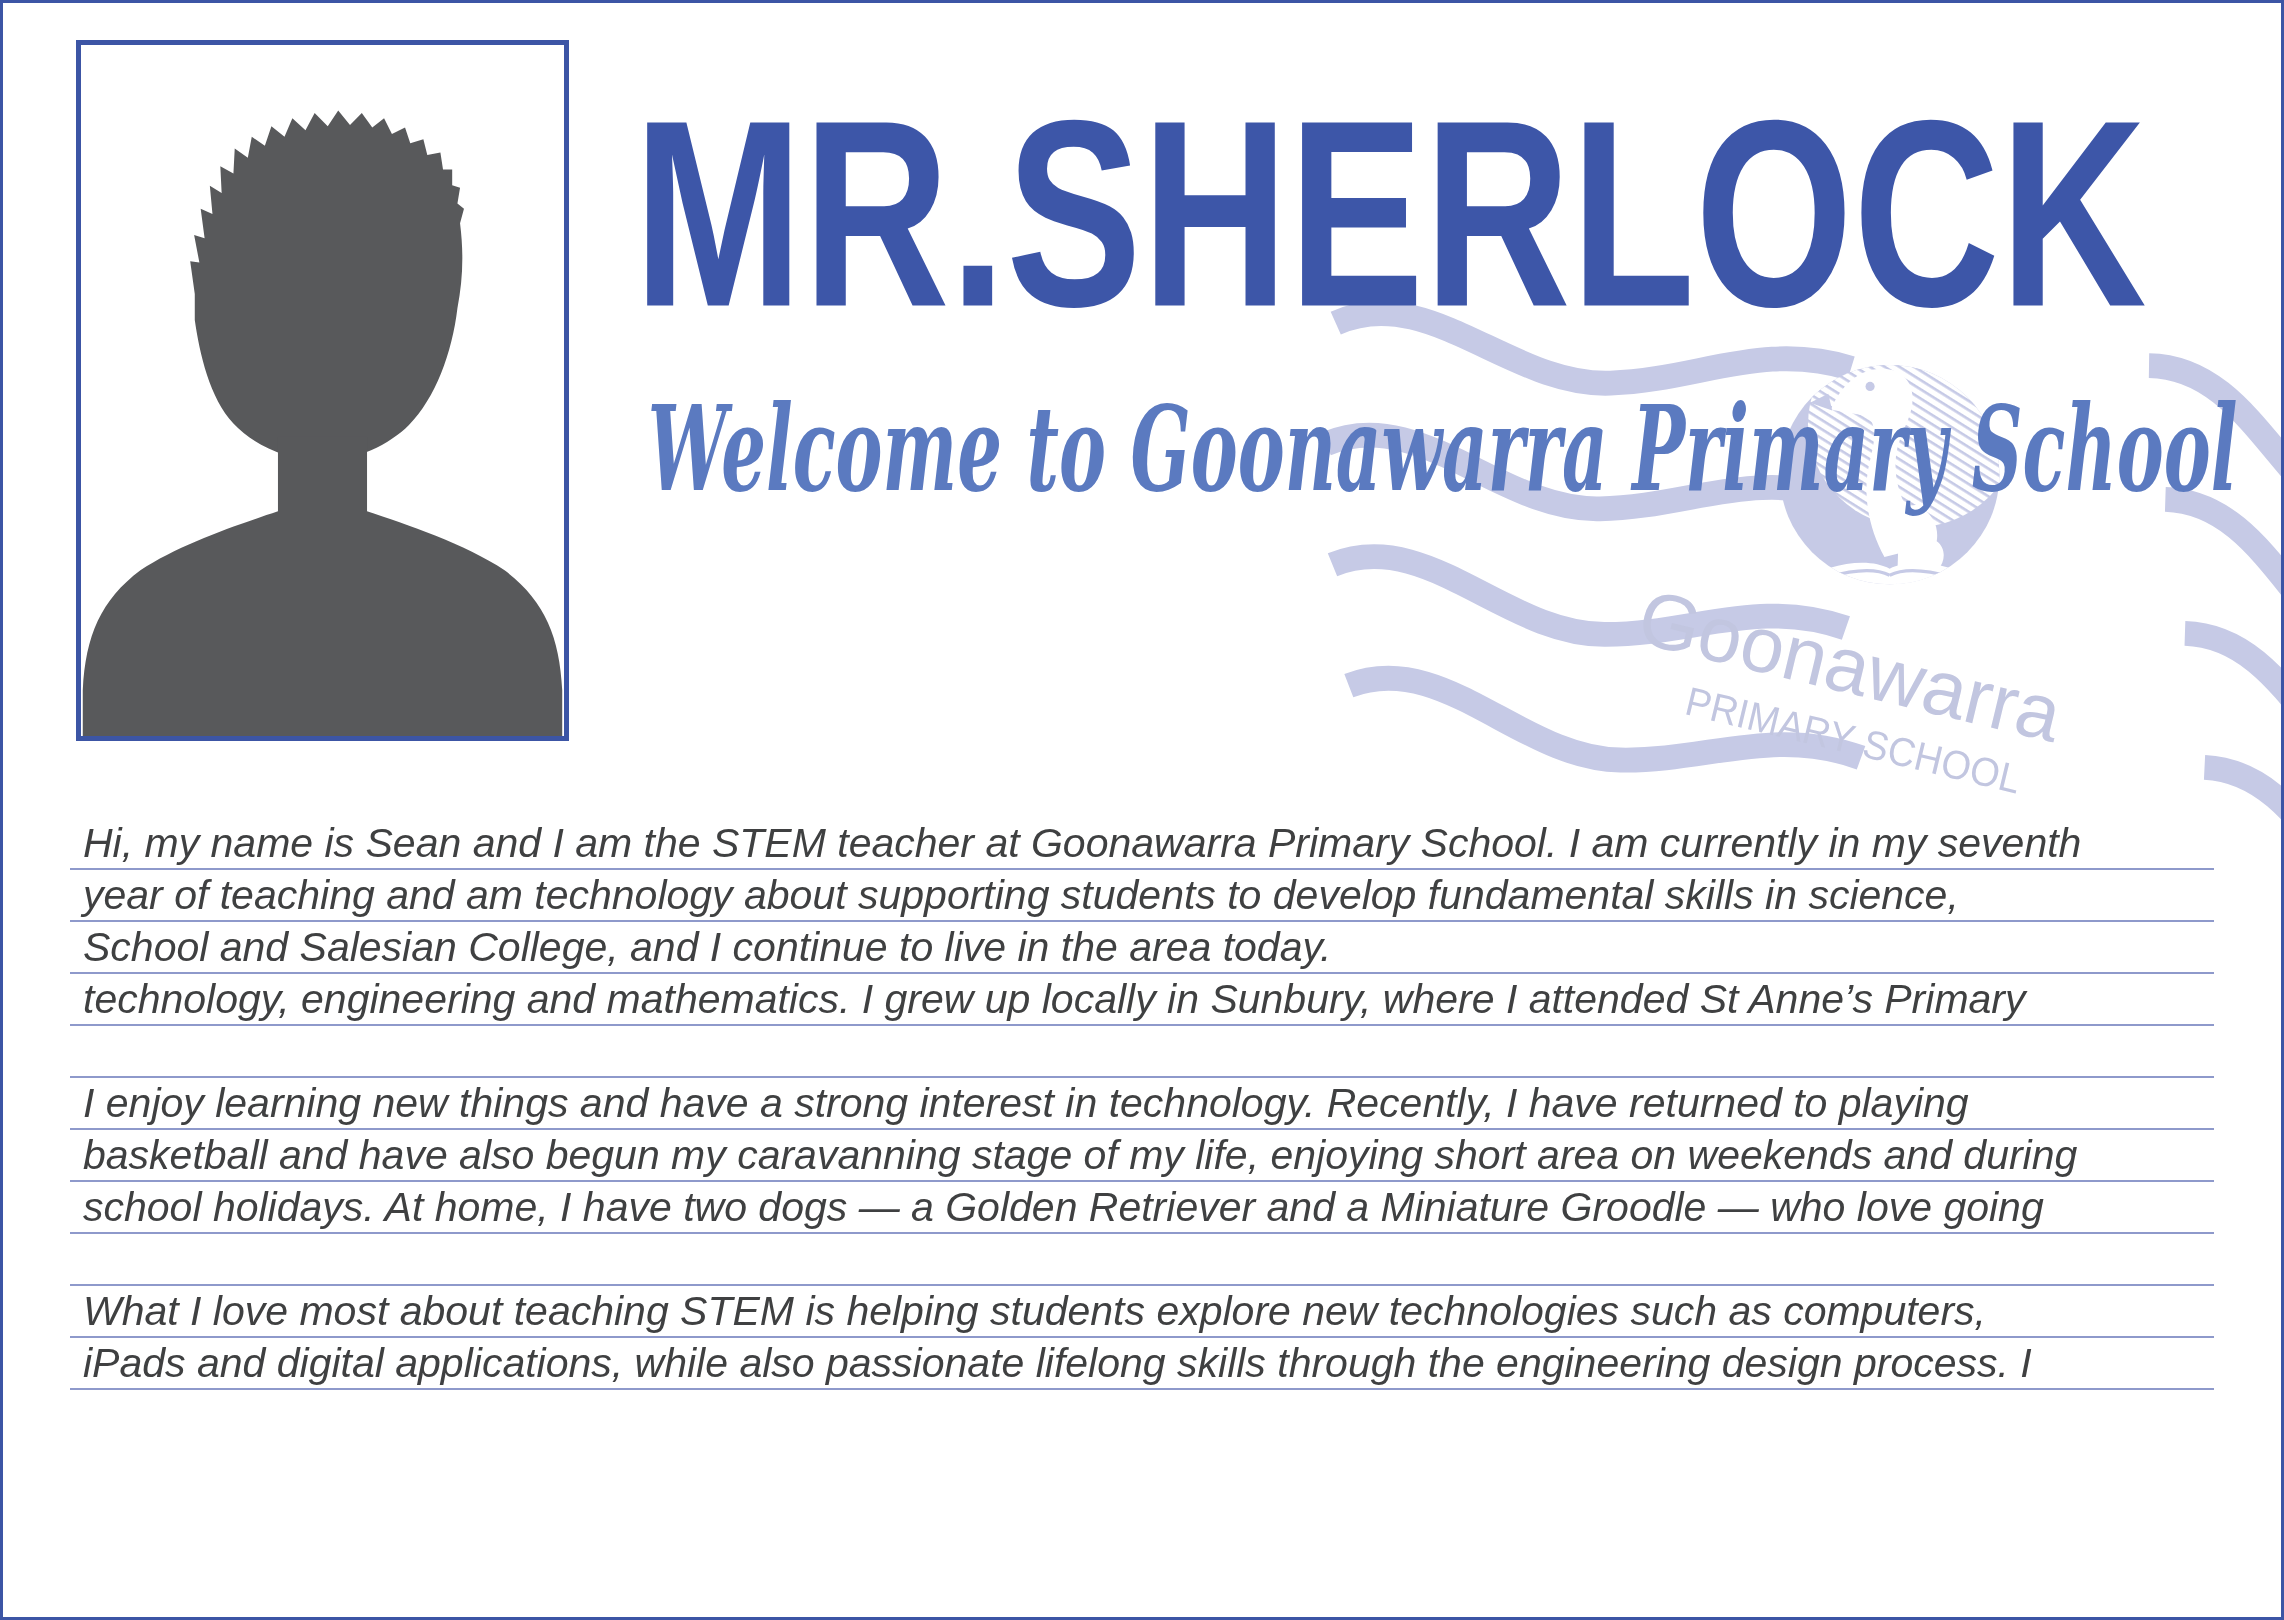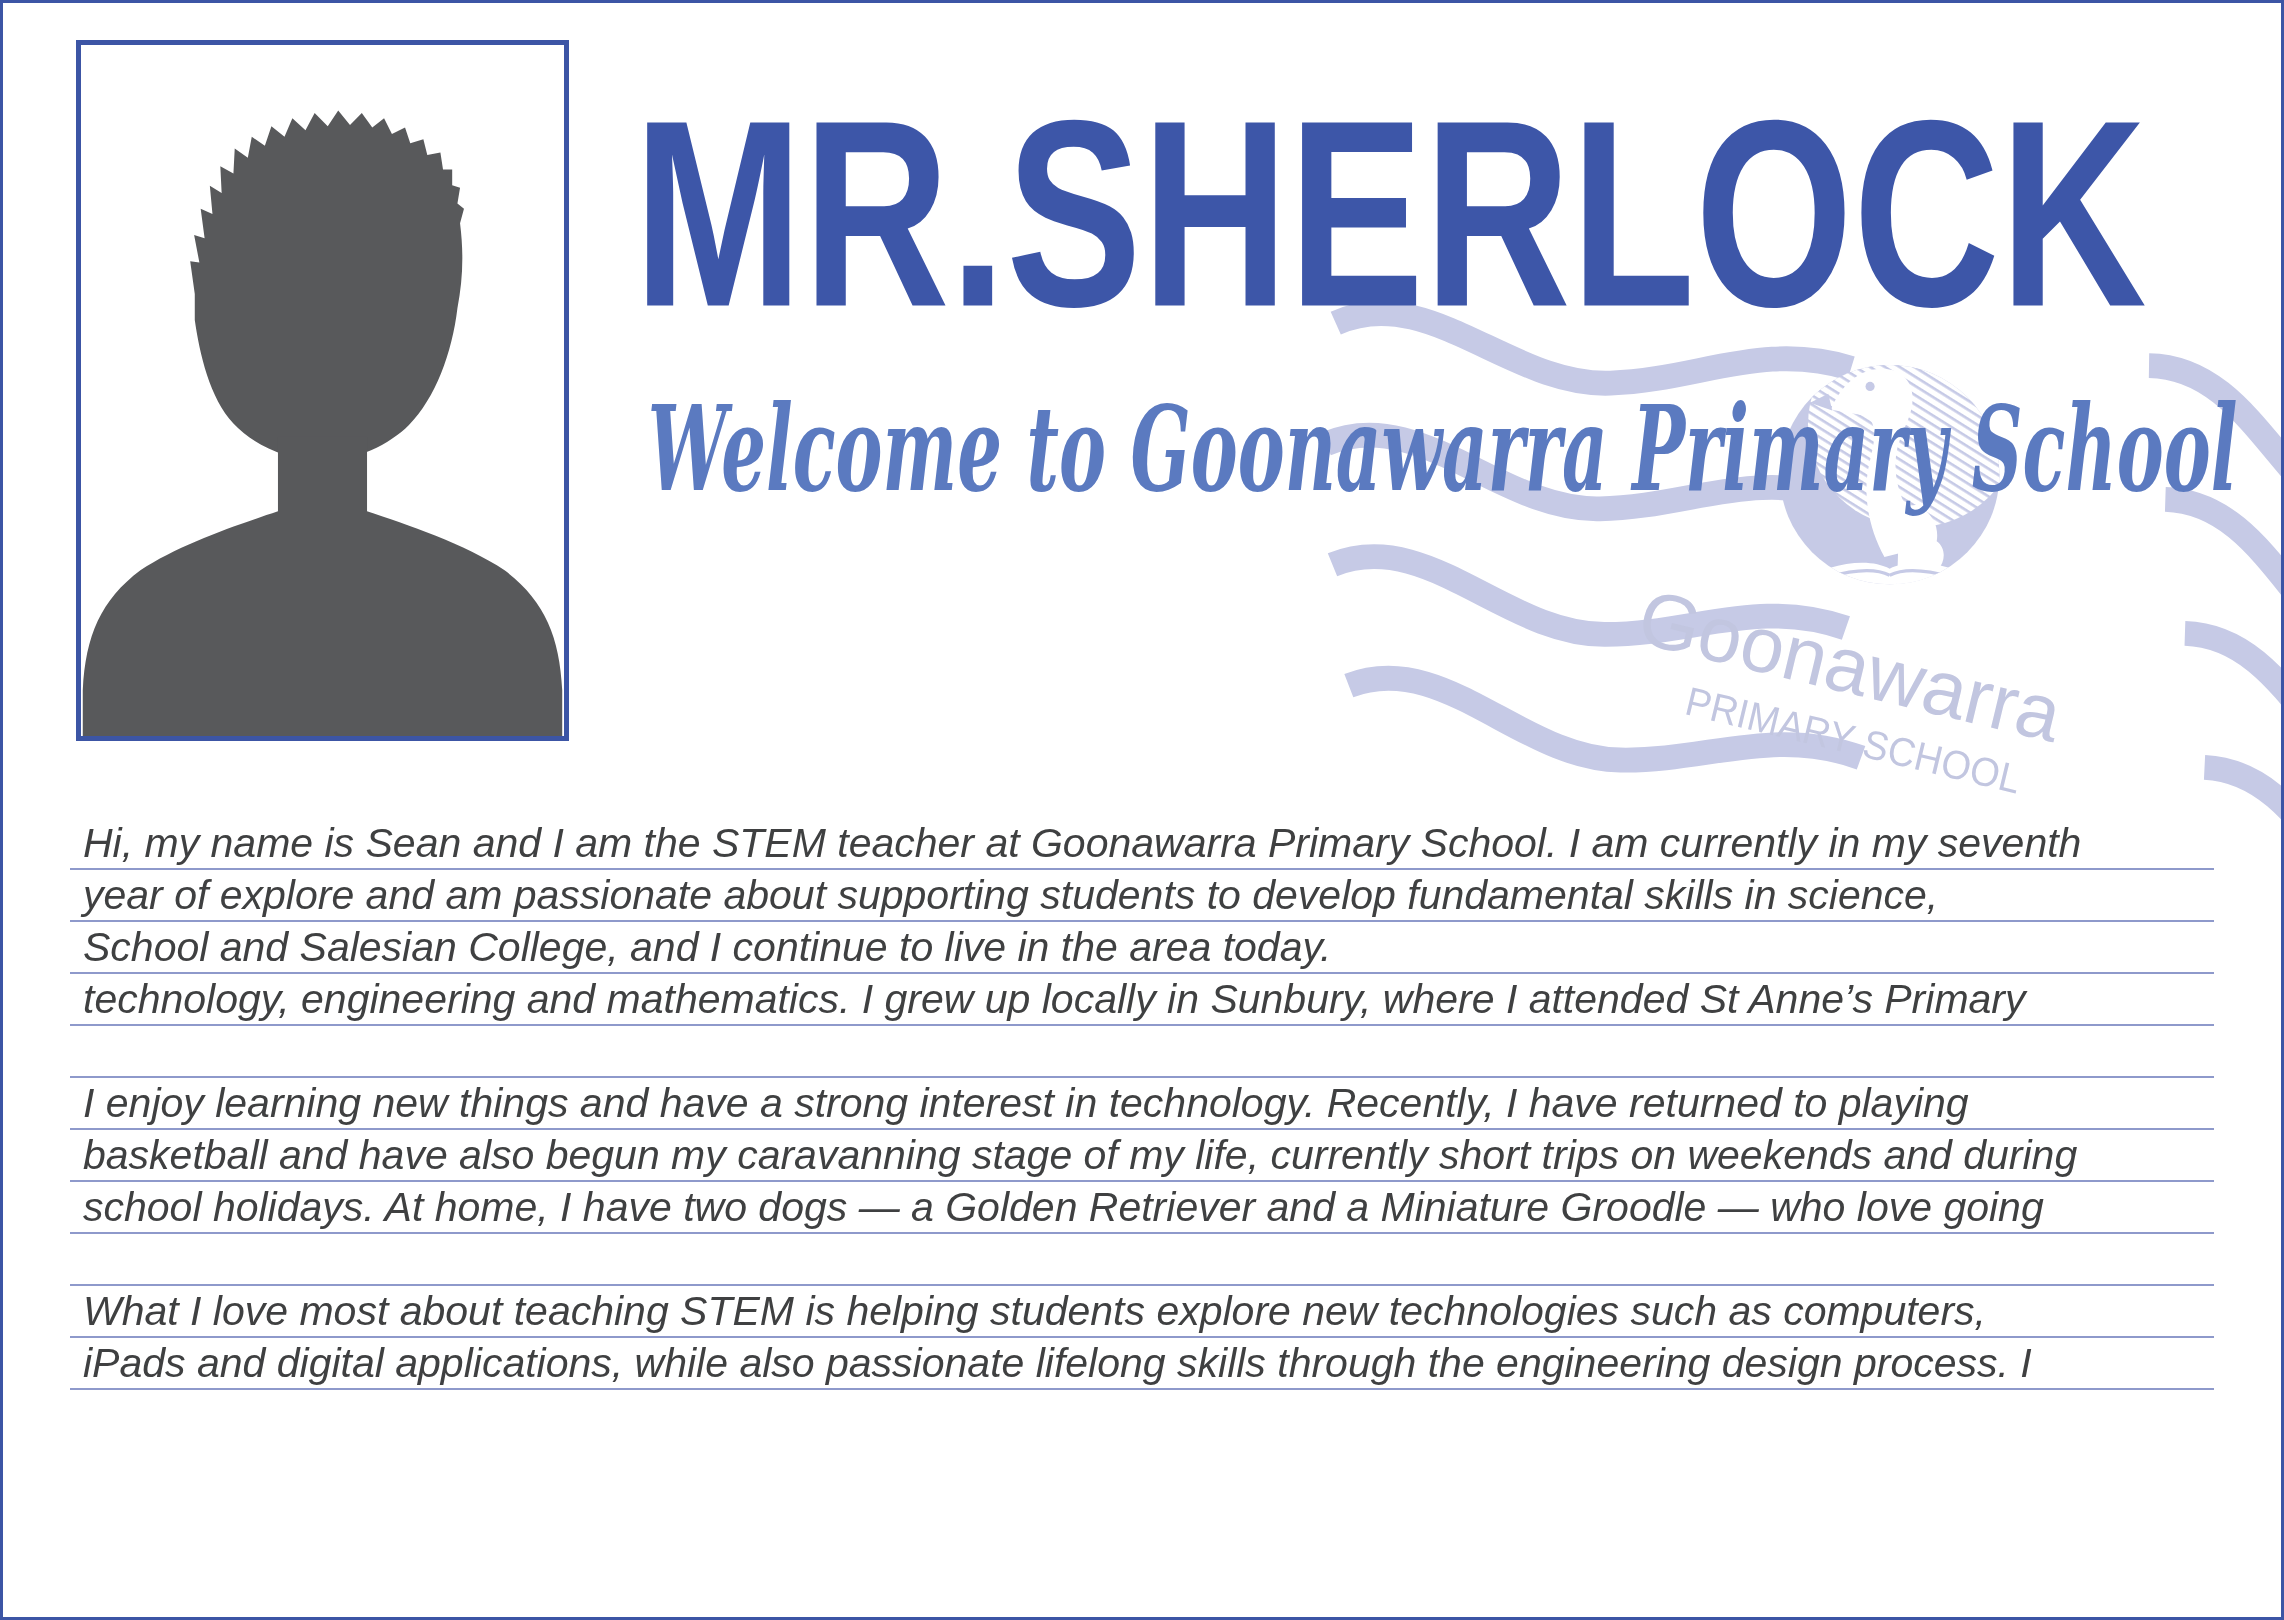--- a/index.html
+++ b/index.html
@@ -106,26 +106,26 @@
   </div>
 
   <div class="subtitle-wrap">
     <svg viewBox="0 0 2450 265">
       <text class="subtitle-text" x="0" y="193" font-size="182" textLength="2435" lengthAdjust="spacingAndGlyphs">Welcome to Goonawarra Primary School</text>
     </svg>
   </div>
 
   <div class="bio">
     <div class="bio-line">Hi, my name is Sean and I am the STEM teacher at Goonawarra Primary School. I am currently in my seventh</div>
-    <div class="bio-line">year of explore and am passionate about supporting students to develop fundamental skills in science,</div>
+    <div class="bio-line">year of teaching and am technology about supporting students to develop fundamental skills in science,</div>
     <div class="bio-line">School and Salesian College, and I continue to live in the area today.</div>
     <div class="bio-line">technology, engineering and mathematics. I grew up locally in Sunbury, where I attended St Anne’s Primary</div>
     <div class="bio-line"></div>
     <div class="bio-line">I enjoy learning new things and have a strong interest in technology. Recently, I have returned to playing</div>
-    <div class="bio-line">basketball and have also begun my caravanning stage of my life, currently short trips on weekends and during</div>
+    <div class="bio-line">basketball and have also begun my caravanning stage of my life, enjoying short area on weekends and during</div>
     <div class="bio-line">school holidays. At home, I have two dogs — a Golden Retriever and a Miniature Groodle — who love going</div>
     <div class="bio-line"></div>
     <div class="bio-line">What I love most about teaching STEM is helping students explore new technologies such as computers,</div>
     <div class="bio-line">iPads and digital applications, while also passionate lifelong skills through the engineering design process. I</div>
   </div>
 
 </div>
 
 
 </body></html>

